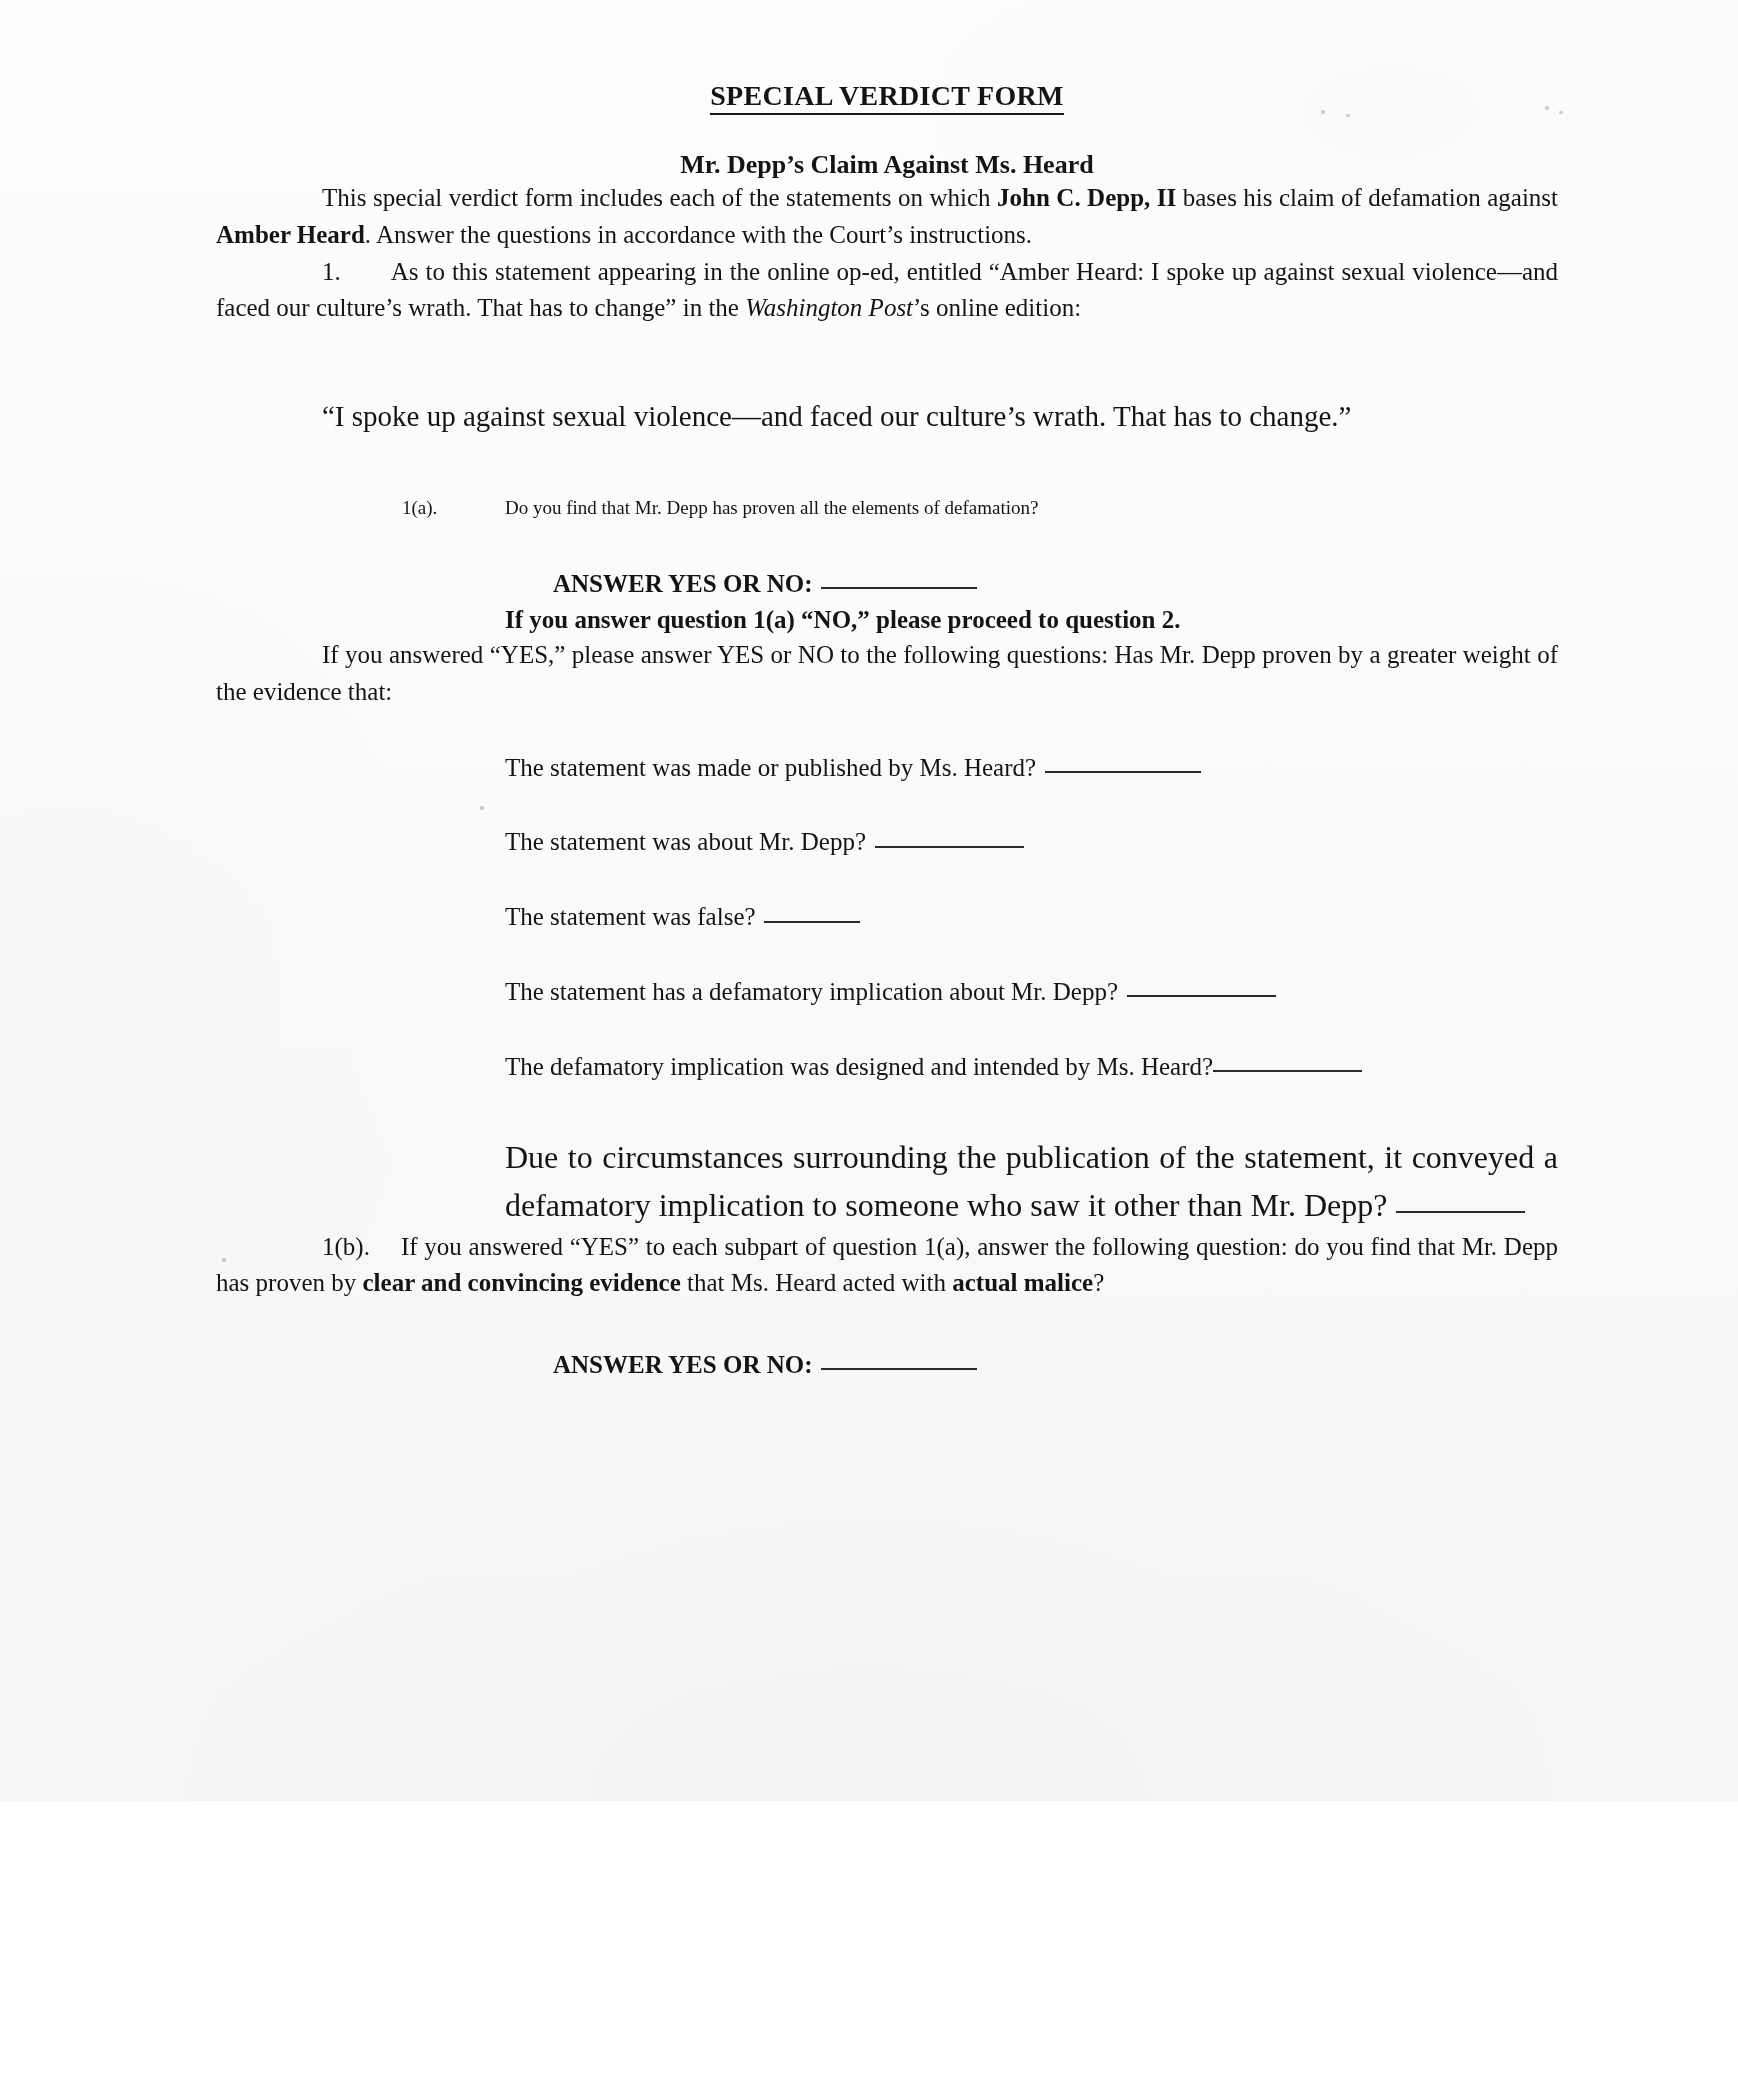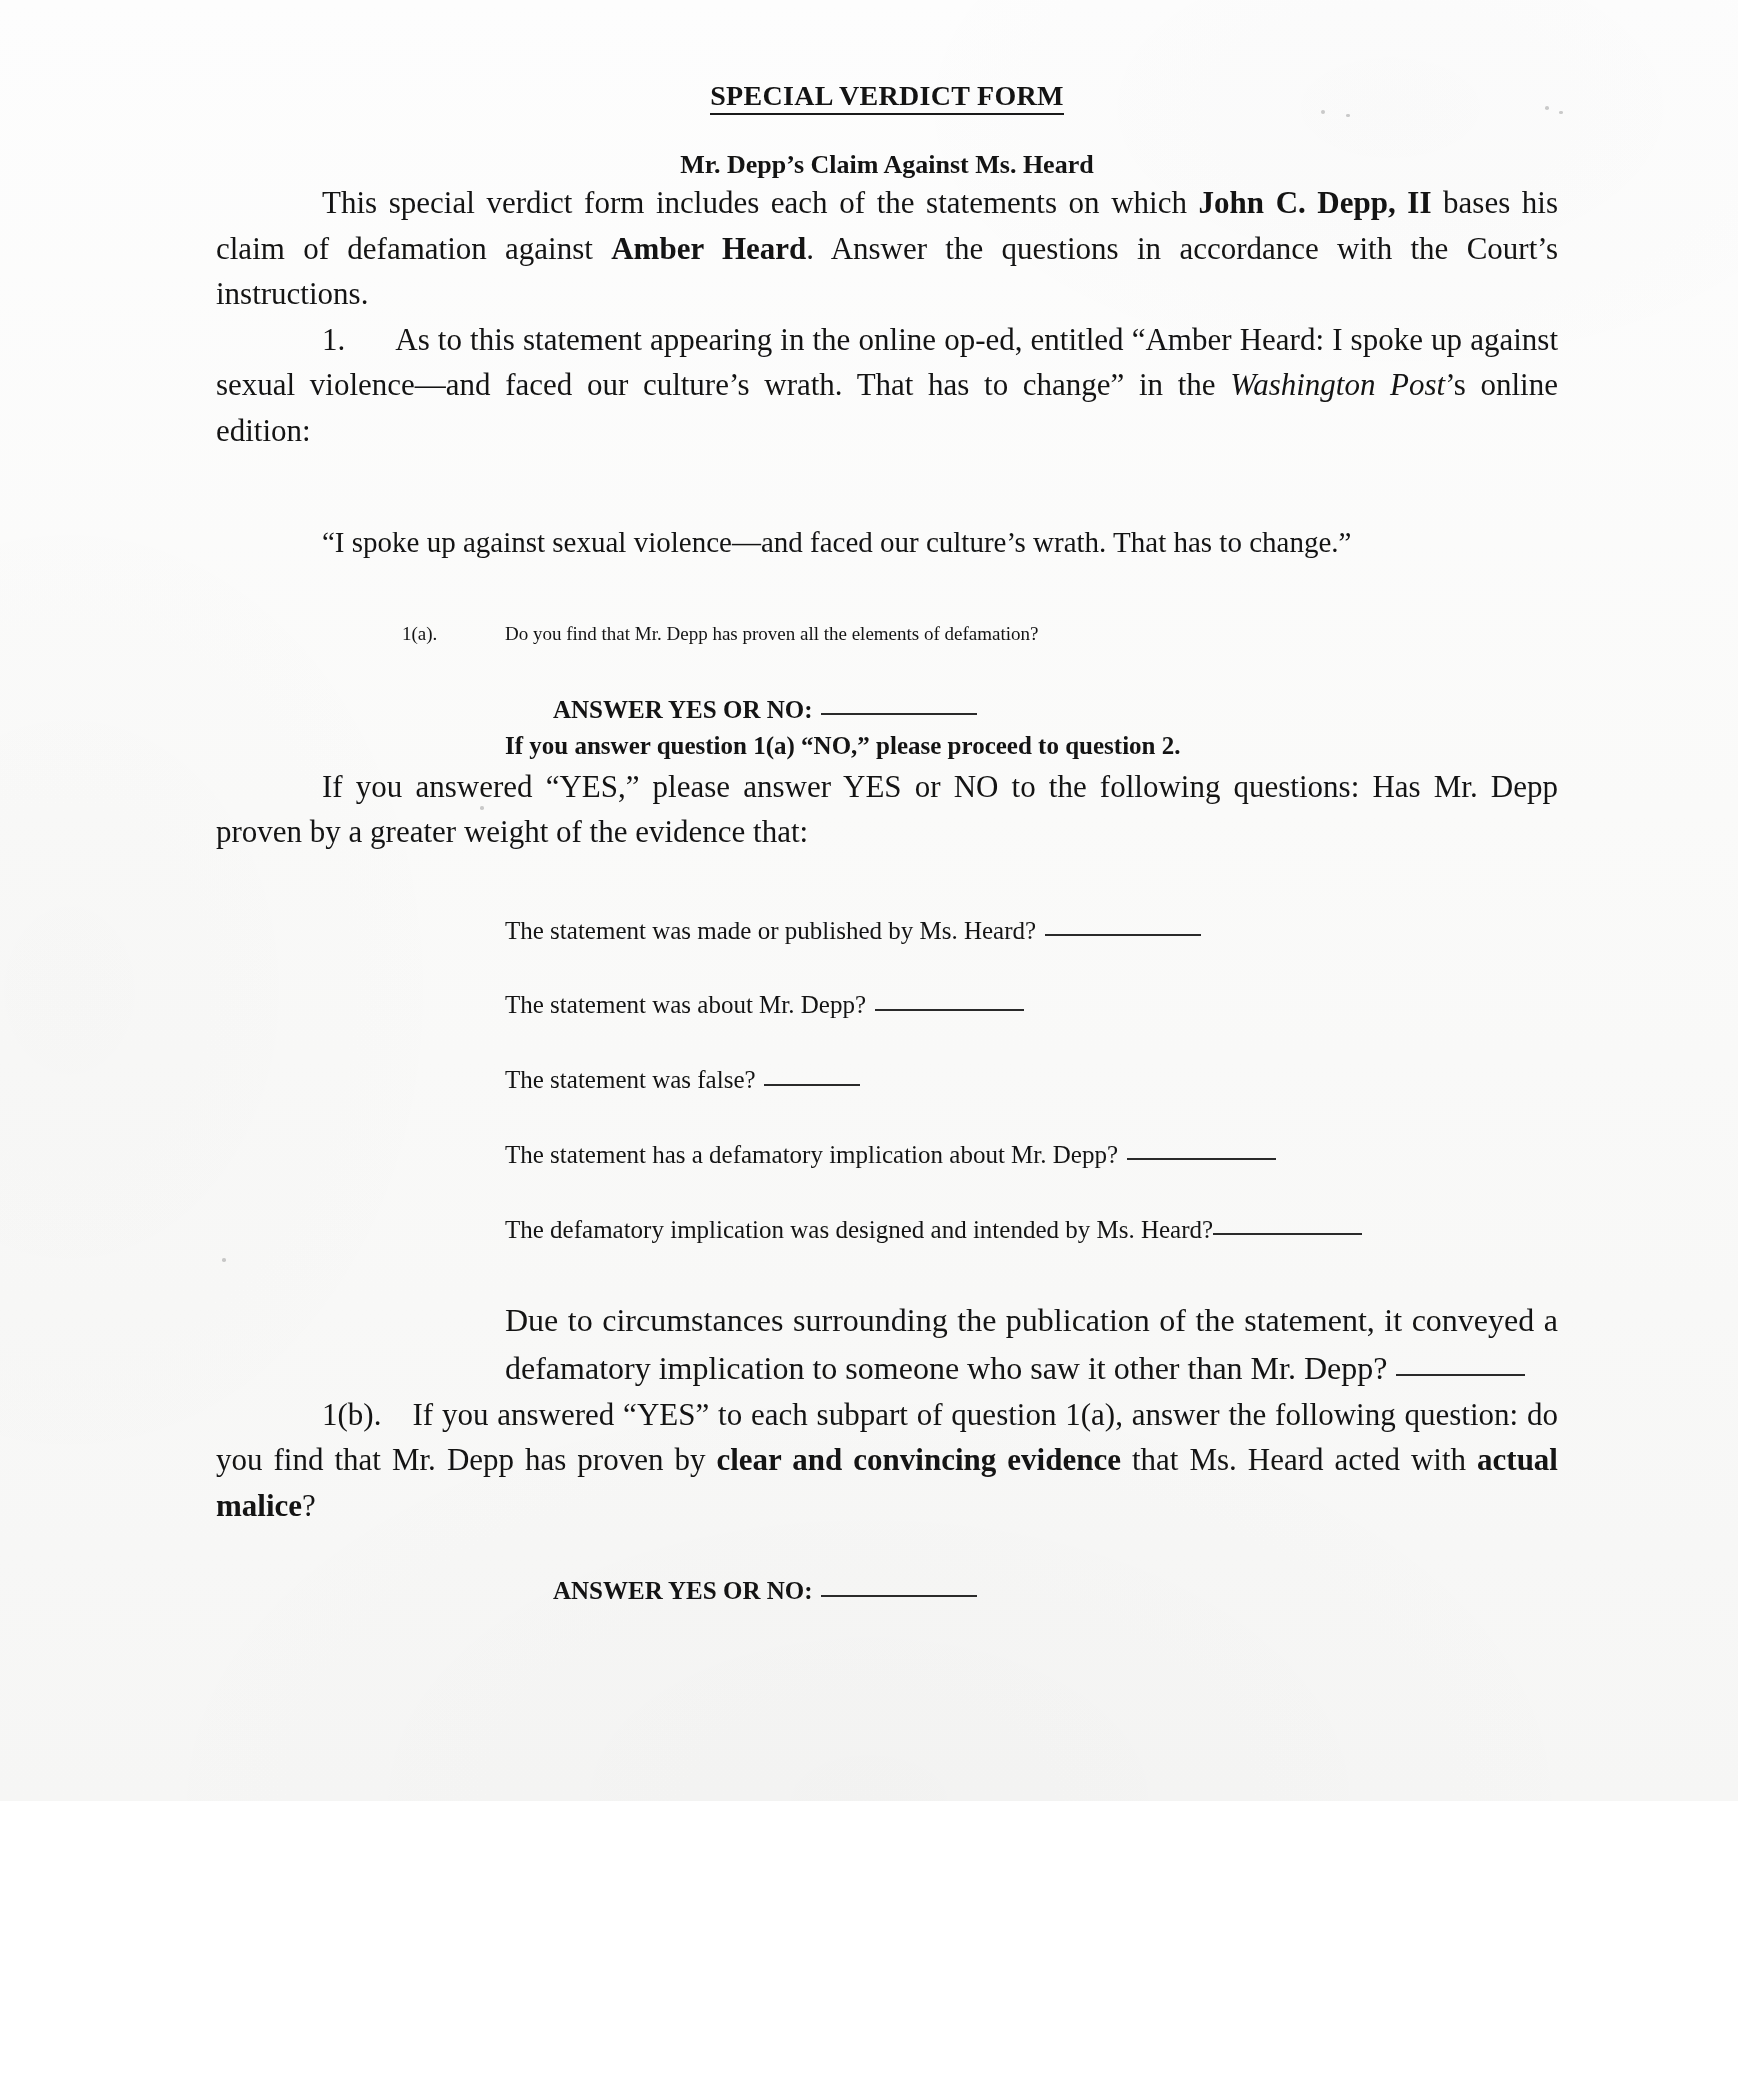--- a/index.html
+++ b/index.html
@@ -60,21 +60,21 @@
     margin: 0;
     padding-top: 38px;
     text-align: center;
     font-size: 26px;
     font-weight: bold;
   }
 
   
   p.body {
     margin: 0;
-    font-size: 31px;
+    font-size: 25px;
     line-height: 1.47;
     text-align: justify;
     text-justify: inter-word;
   }
   .indent-first { text-indent: 106px; }
 
   .intro      { margin-top: 49px; }
   .q1-para    { margin-top: 47px; }
 
   .statement-quote {
@@ -130,21 +130,21 @@
   .blank.w-md { width: 129px; }
   .blank.w-sm { width: 96px; }
 
   
   .yes-branch {
     margin-top: 45px;
   }
 
   
   .subq-list {
-    margin-top: 58px;
+    margin-top: 39px;
     padding-left: 289px;
   }
   .subq {
     font-size: 25px;
     line-height: 1.47;
     margin-bottom: 38px;
     text-align: left;
   }
   .subq.justified {
     text-align: justify;

